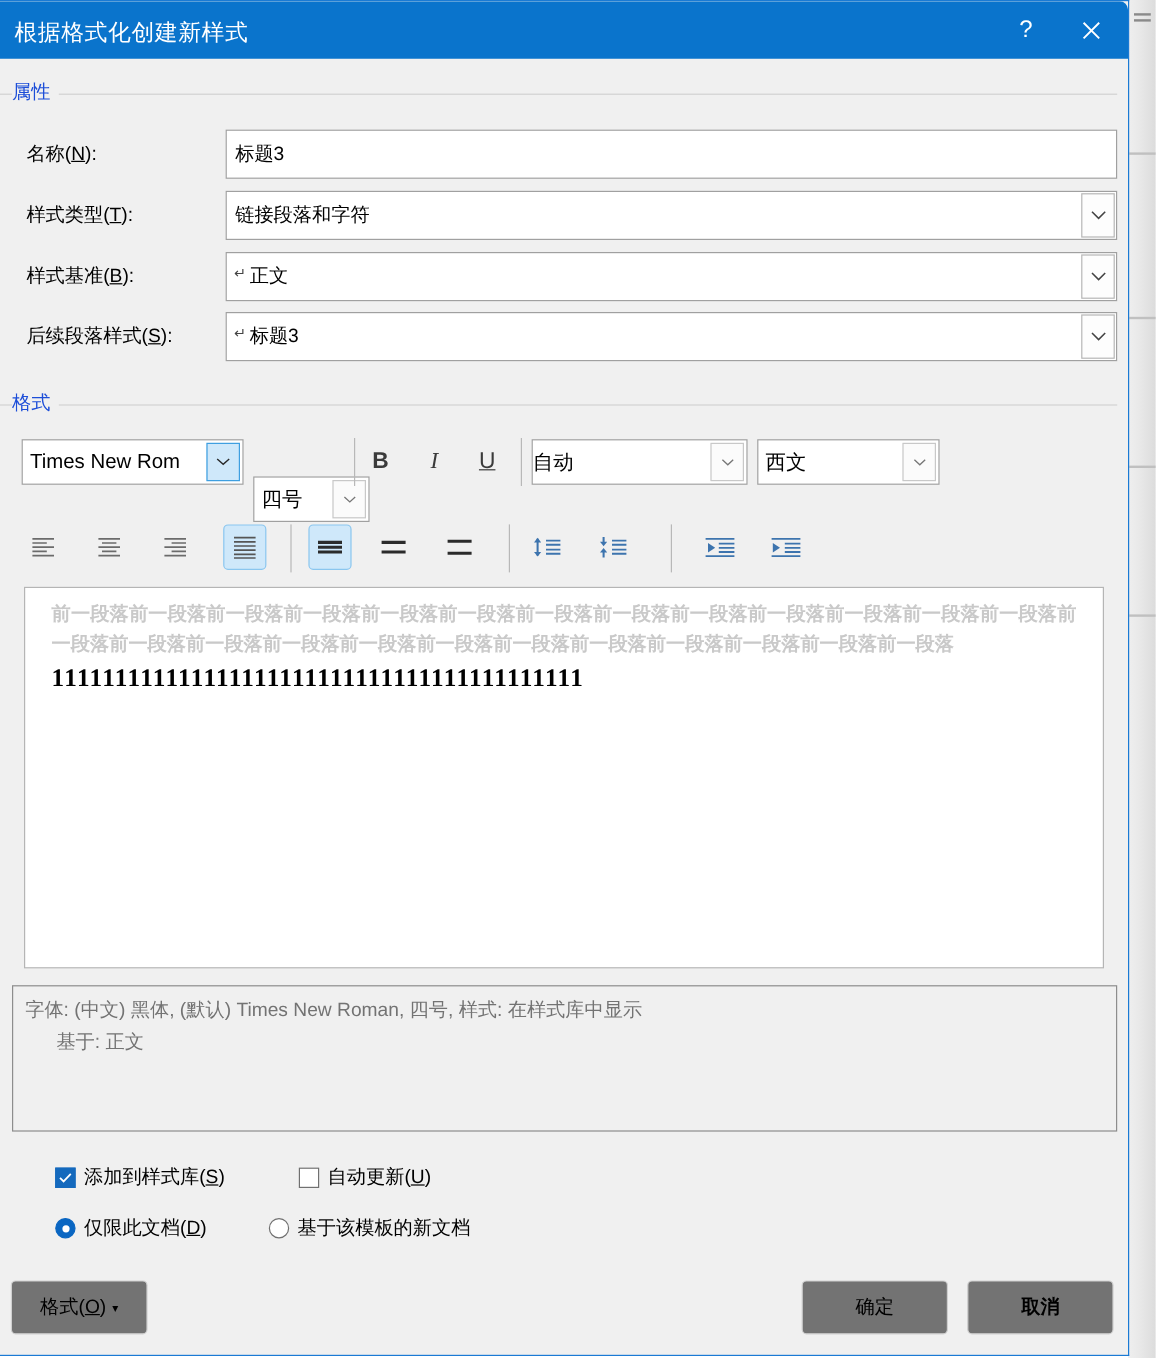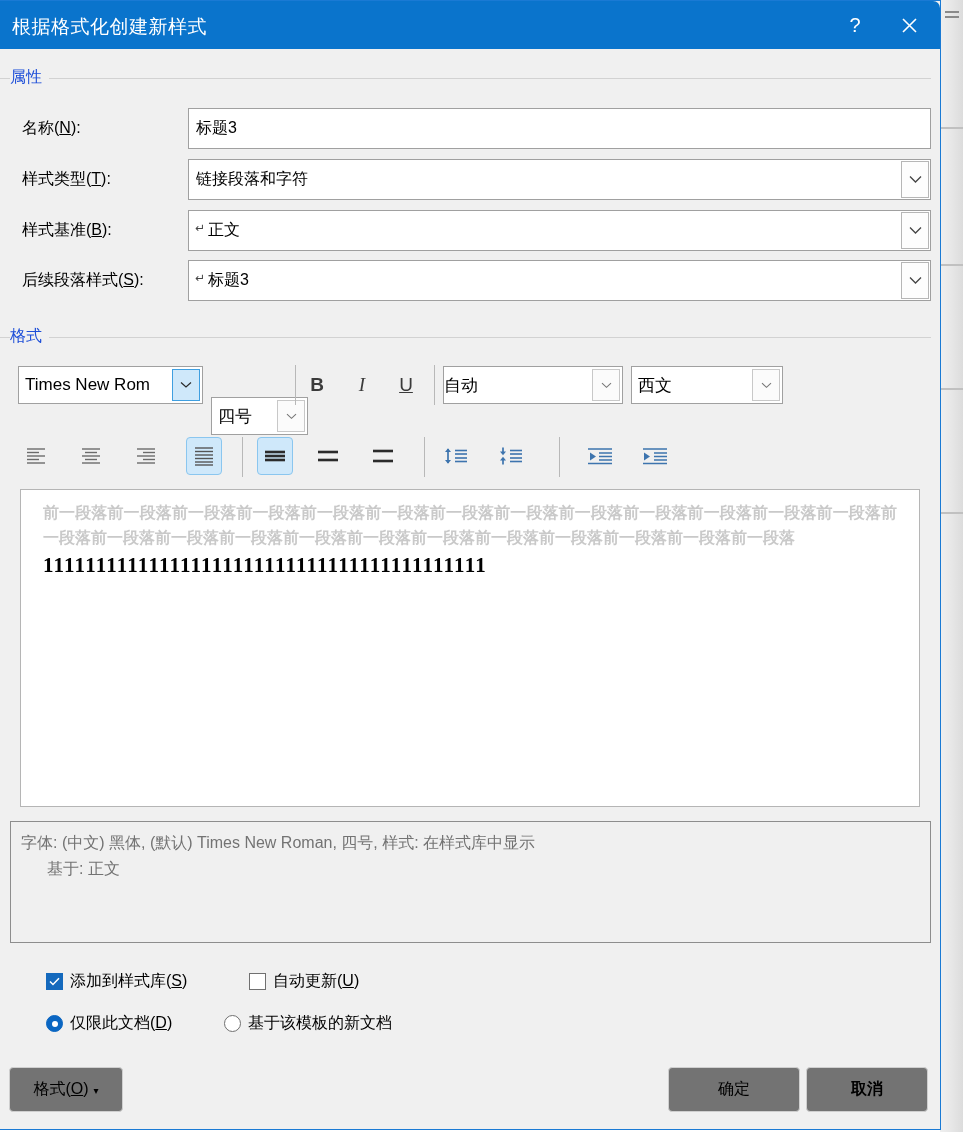--- a/index.html
+++ b/index.html
@@ -635,20 +635,20 @@
   </div>
   <div class="opt" style="left:188px; top:1012px;">
     <span class="rbox"></span>
     <span>基于该模板的新文档</span>
   </div>
 
   <div class="btn" style="left:9px; top:1066px; width:114px; height:45px;">
     <span><span>格式(</span><u>O</u><span>)</span></span>
     <span class="caret">▾</span>
   </div>
-  <div class="btn" style="left:668px; top:1066px; width:132px; height:45px;">
+  <div class="btn" style="left:668px; top:1066px; width:122px; height:45px;">
     <span>确定</span>
   </div>
   <div class="btn" style="left:806px; top:1066px; width:122px; height:45px;font-weight:bold;">
     <span>取消</span>
   </div>
 
 </div>
 
 </body></html>

